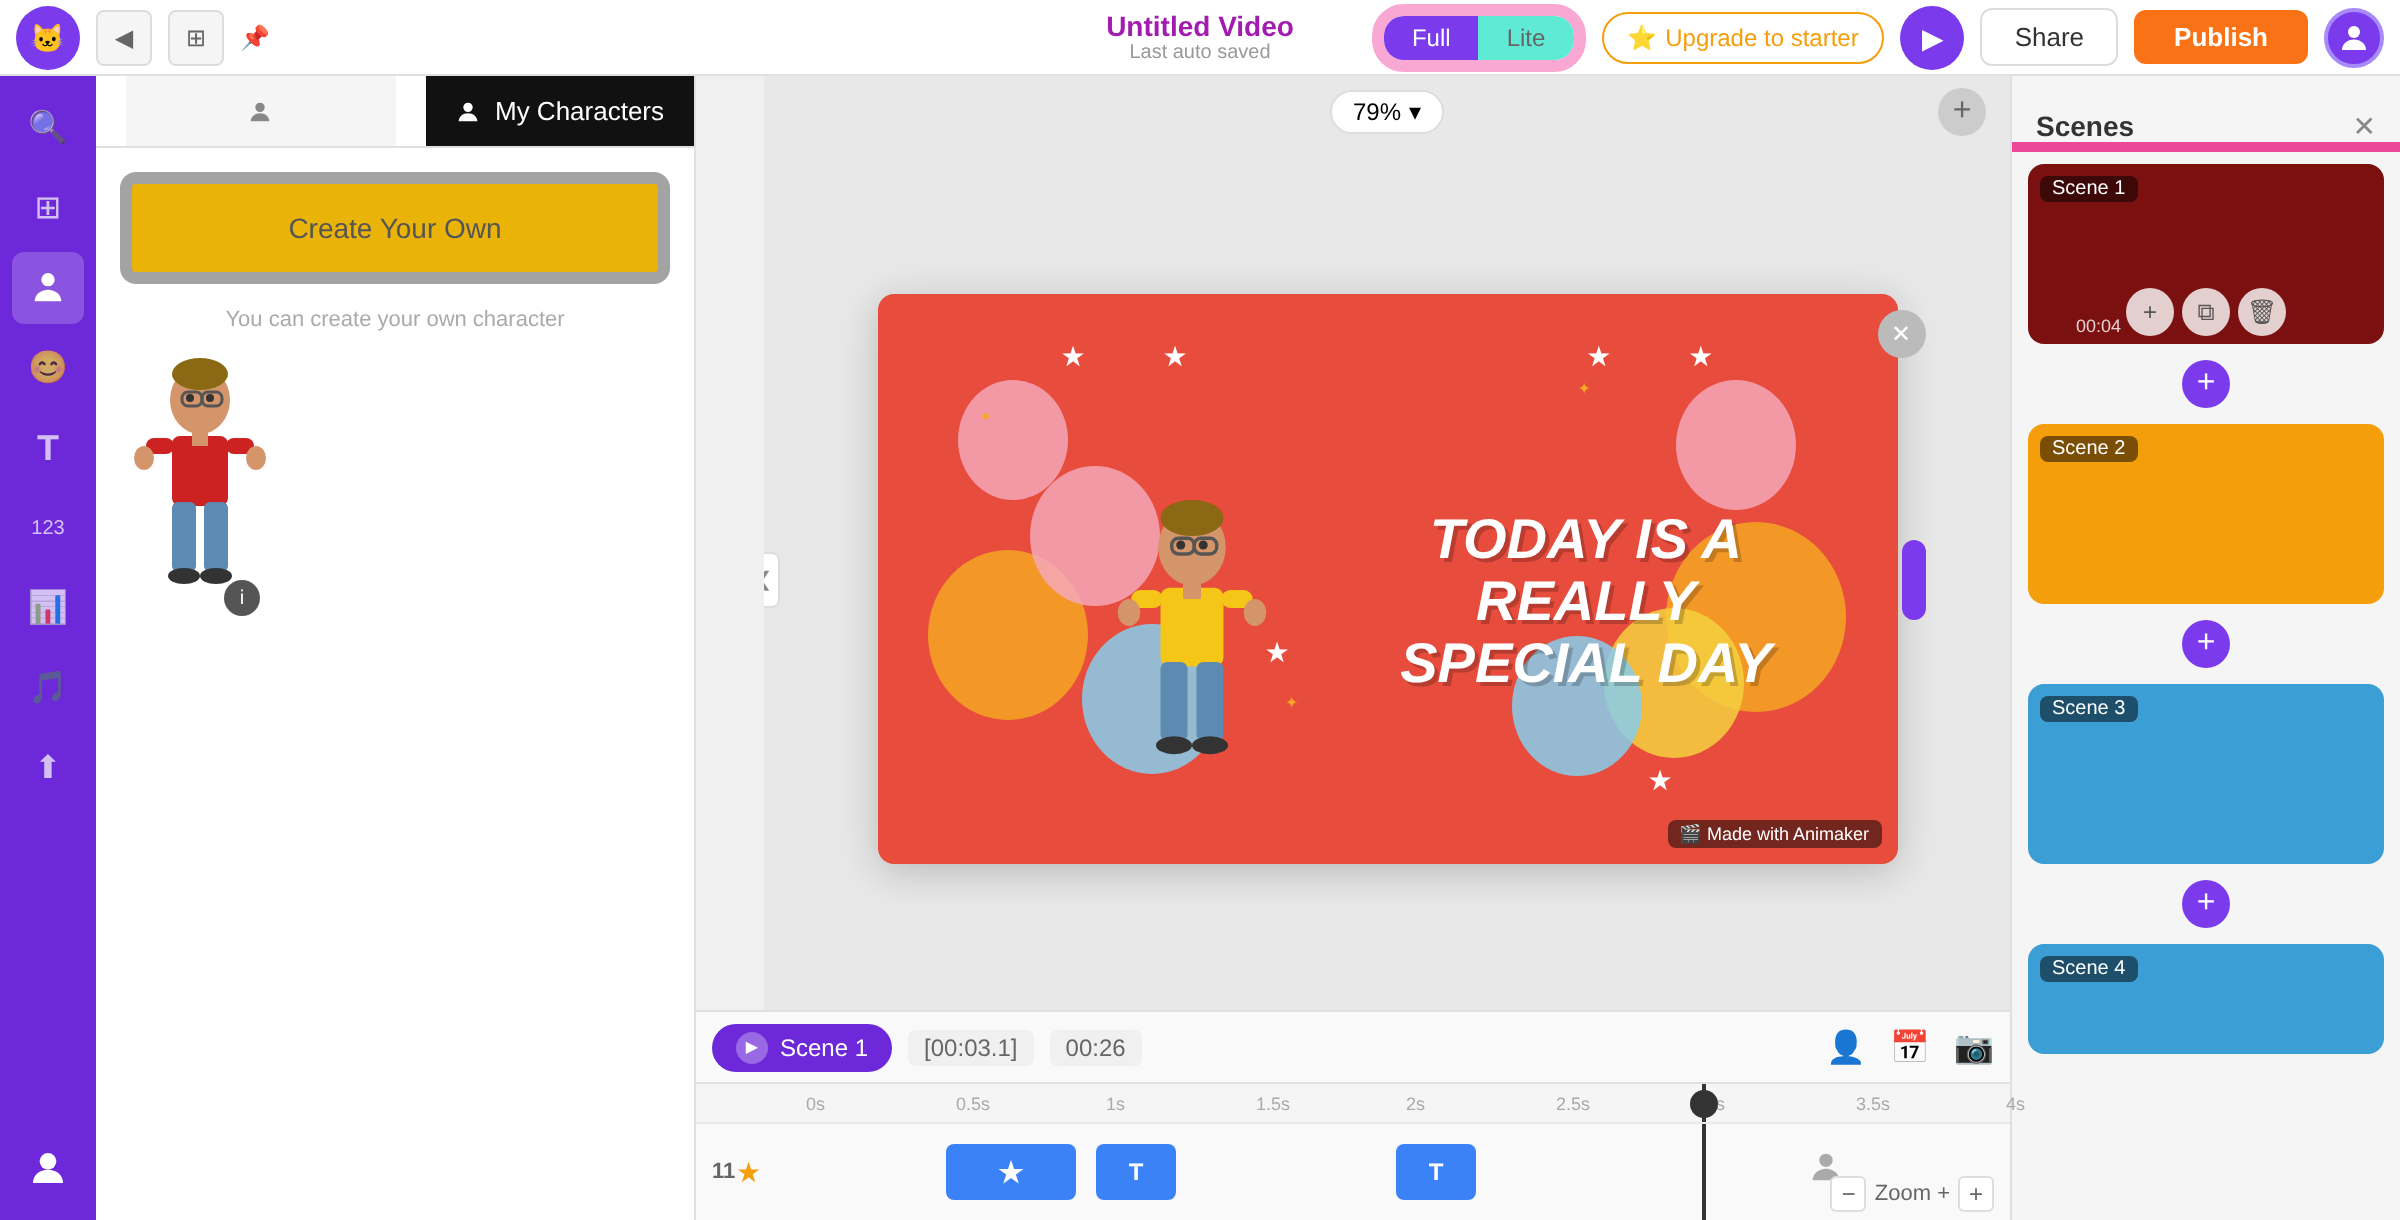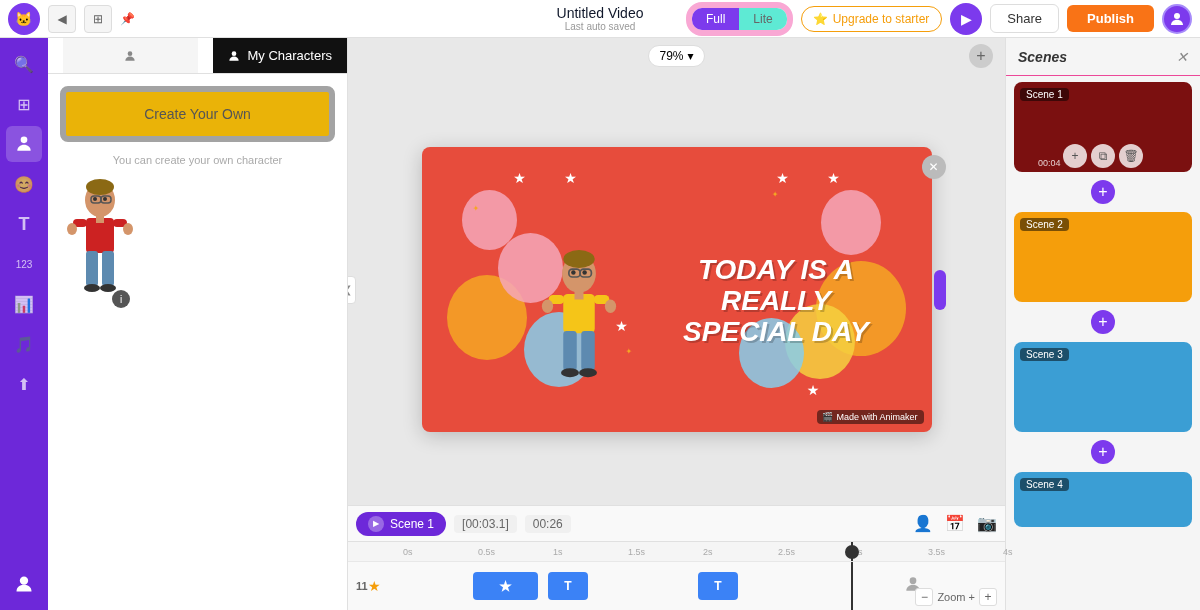--- a/index.html
+++ b/index.html
@@ -30,21 +30,21 @@
       border: 1px solid #ddd;
       border-radius: 4px;
       display: flex; align-items: center; justify-content: center;
       cursor: pointer; font-size: 12px; color: #666;
     }
     .topbar-title-area {
       display: flex; flex-direction: column; align-items: center;
       position: absolute; left: 50%; transform: translateX(-50%);
     }
     .topbar-title {
-      font-size: 14px; font-weight: 400; color: #0f172a;
+      font-size: 14px; font-weight: 700; color: #a21caf;
     }
     .topbar-subtitle {
       font-size: 10px; color: #999;
     }
     .topbar-pin-icon {
       font-size: 12px; color: #888;
     }
     .topbar-right {
       margin-left: auto;
       display: flex; align-items: center; gap: 8px;
@@ -215,20 +215,21 @@
       color: white; font-size: 10px;
     }
 
     
     .canvas-area {
       flex: 1;
       background: #e8e8e8;
       display: flex;
       flex-direction: column;
       position: relative;
+      margin-left: 34px;
     }
     .canvas-toolbar {
       height: 36px;
       display: flex;
       align-items: center;
       justify-content: center;
       padding: 0 8px;
       position: relative;
     }
     .zoom-control {
@@ -453,26 +454,25 @@
       width: 195px;
       background: #f5f5f5;
       border-left: 1px solid #e0e0e0;
       display: flex;
       flex-direction: column;
       overflow-y: auto;
     }
     .scenes-header {
       height: 38px;
       background: #f5f5f5;
-      border-bottom: 1px solid #ec4899;
-      display: flex;
-      align-items: center;
+      border-bottom: 5px solid #ec4899;
+      display: flex;
+      align-items: flex-end;
       justify-content: space-between;
       padding: 0 12px;
-      font-style: italic;
     }
     .scenes-title {
       font-size: 14px;
       font-weight: 600;
       color: #333;
     }
     .scenes-close {
       cursor: pointer;
       color: #888;
       font-size: 14px;

